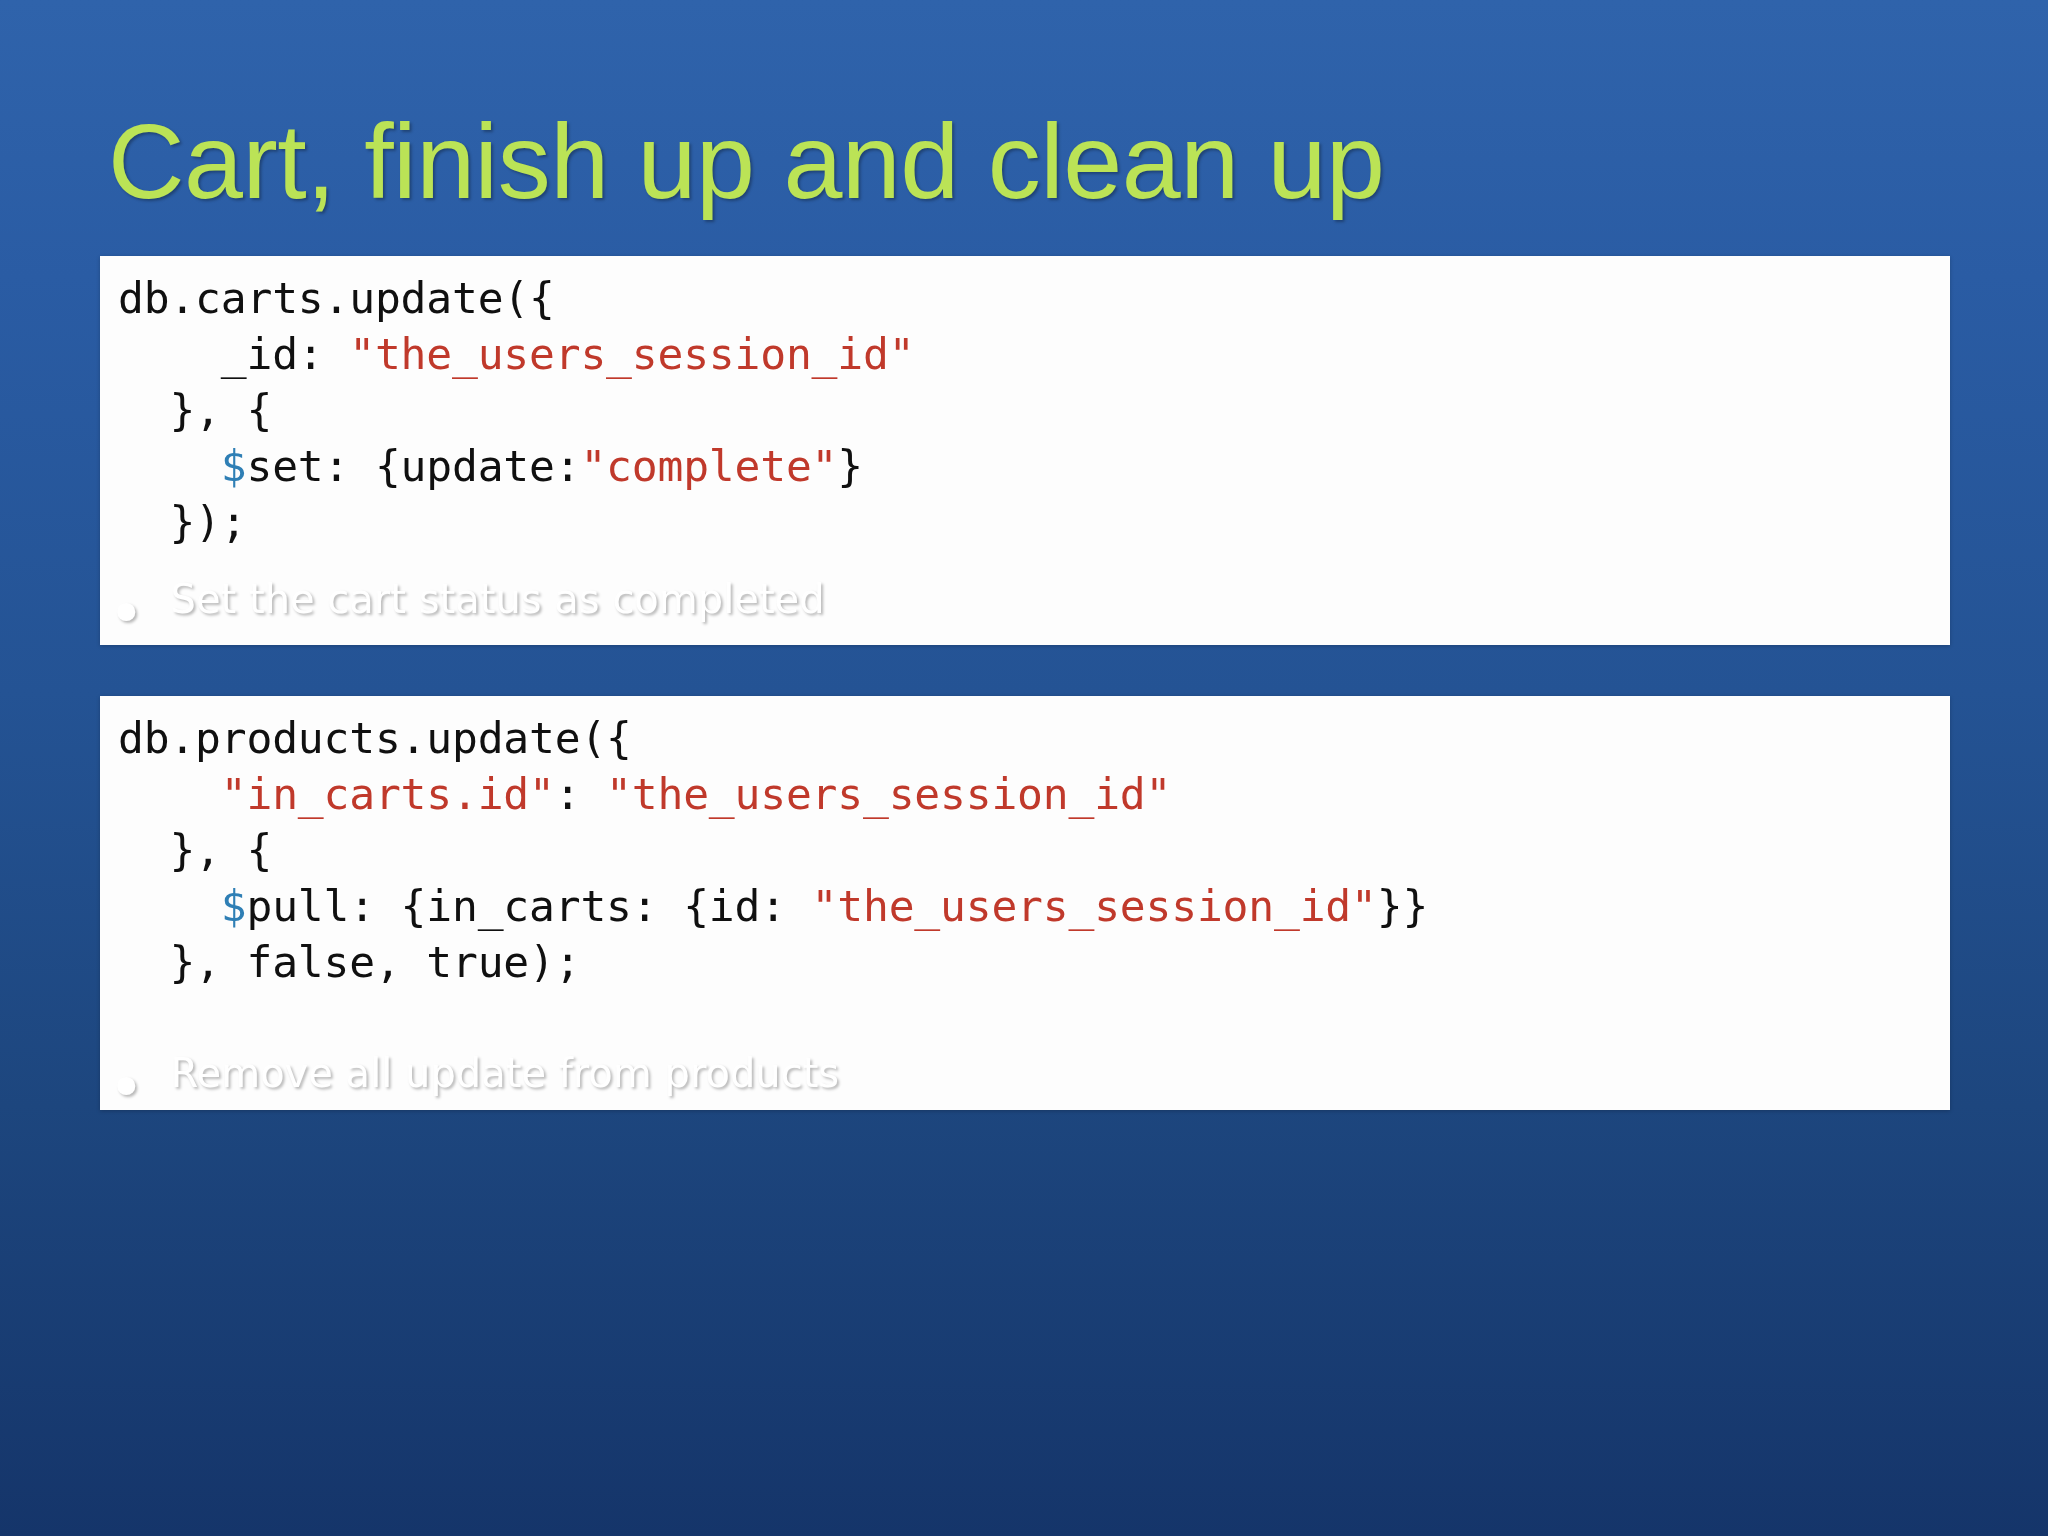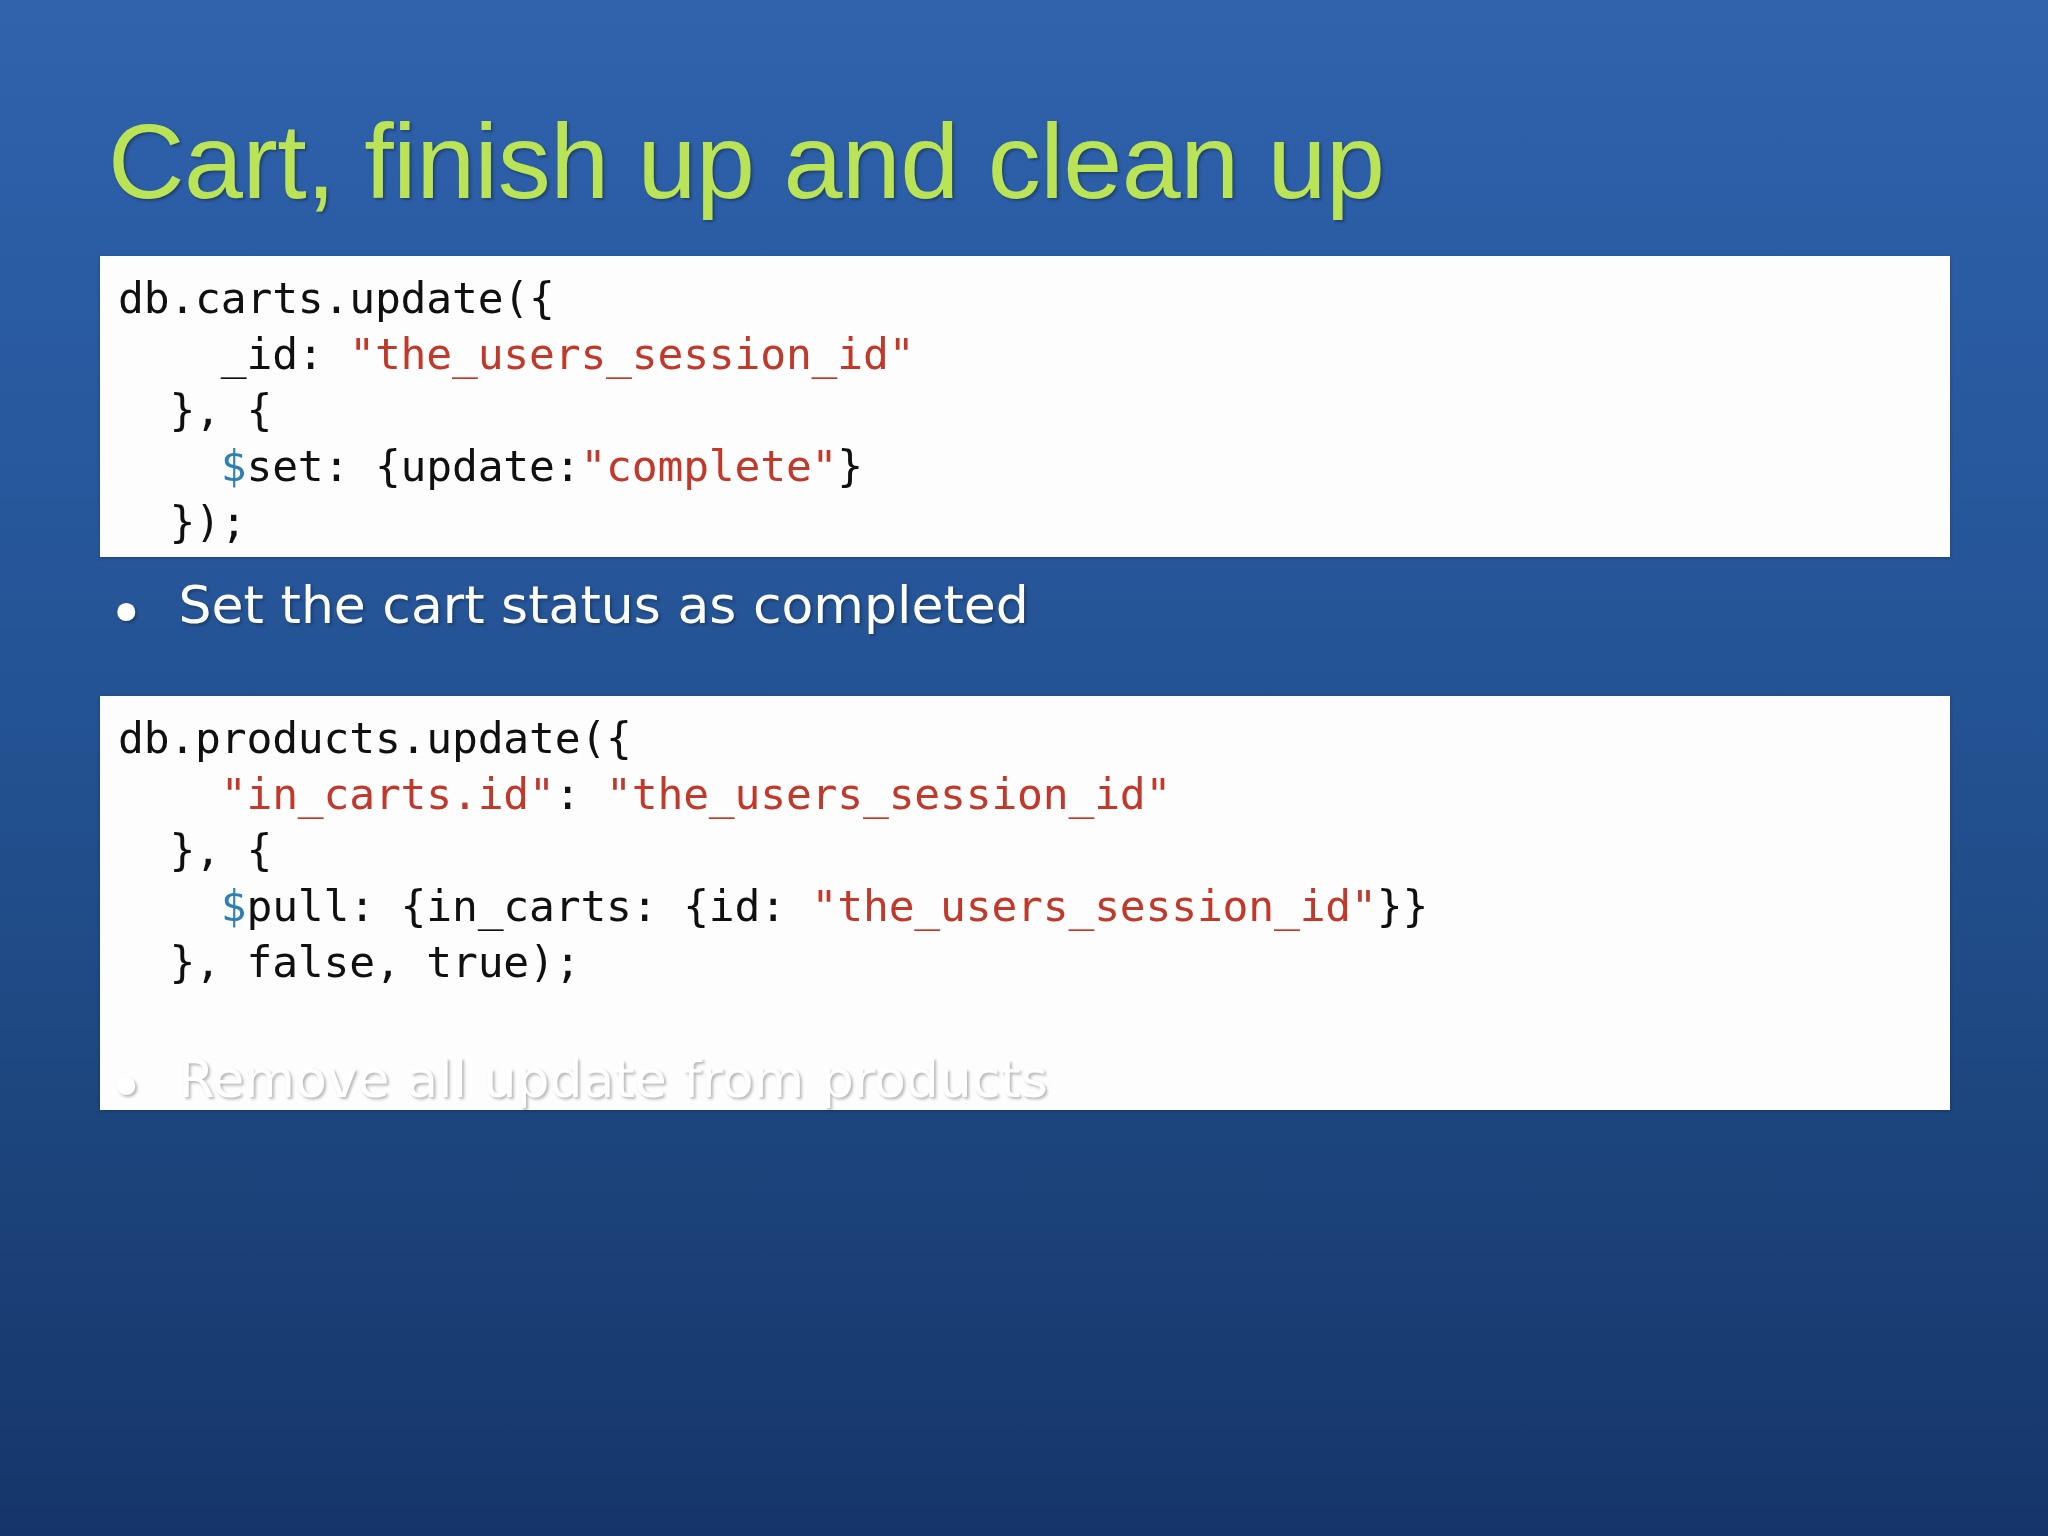--- a/index.html
+++ b/index.html
@@ -40,21 +40,21 @@
   
   .code-block {
     position: absolute;
     left: 100px;
     width: 1850px;
     background: #fdfdfd;
     box-sizing: border-box;
     padding: 14px 0 14px 8px;
     box-shadow: 0 1px 4px rgba(0,0,0,0.22);
   }
-  #code-block-1 { top: 256px; height: 301px; }
+  #code-block-1 { top: 256px; height: 389px; }
   #code-block-2 { top: 696px; height: 414px; }
 
   .code-line {
     font-family: "DejaVu Sans Mono", monospace;
     font-size: 43px;
     line-height: 56px;
     color: #101010;
     white-space: pre;
     padding-left: 10px;
     letter-spacing: -0.2px;
@@ -78,26 +78,25 @@
     font-size: 62px;
     line-height: 1;
     margin-right: 26px;
     position: relative;
     top: 6px;
     text-shadow: 2px 2px 3px rgba(0,0,0,0.28);
   }
   .bullet-text {
     color: #ffffff;
     font-family: "DejaVu Sans", sans-serif;
-    font-size: 52px;
+    font-size: 40px;
     line-height: 1.1;
     font-weight: 400;
     white-space: nowrap;
     text-shadow: 2px 2px 3px rgba(0,0,0,0.28);
-    margin-left: 8px;
   }
 </style>
 </head>
 <body>
 
 <div id="slide">
 
   <h1 class="slide-title">Cart, finish up and clean up</h1>
 
   <div class="code-block" id="code-block-1">

